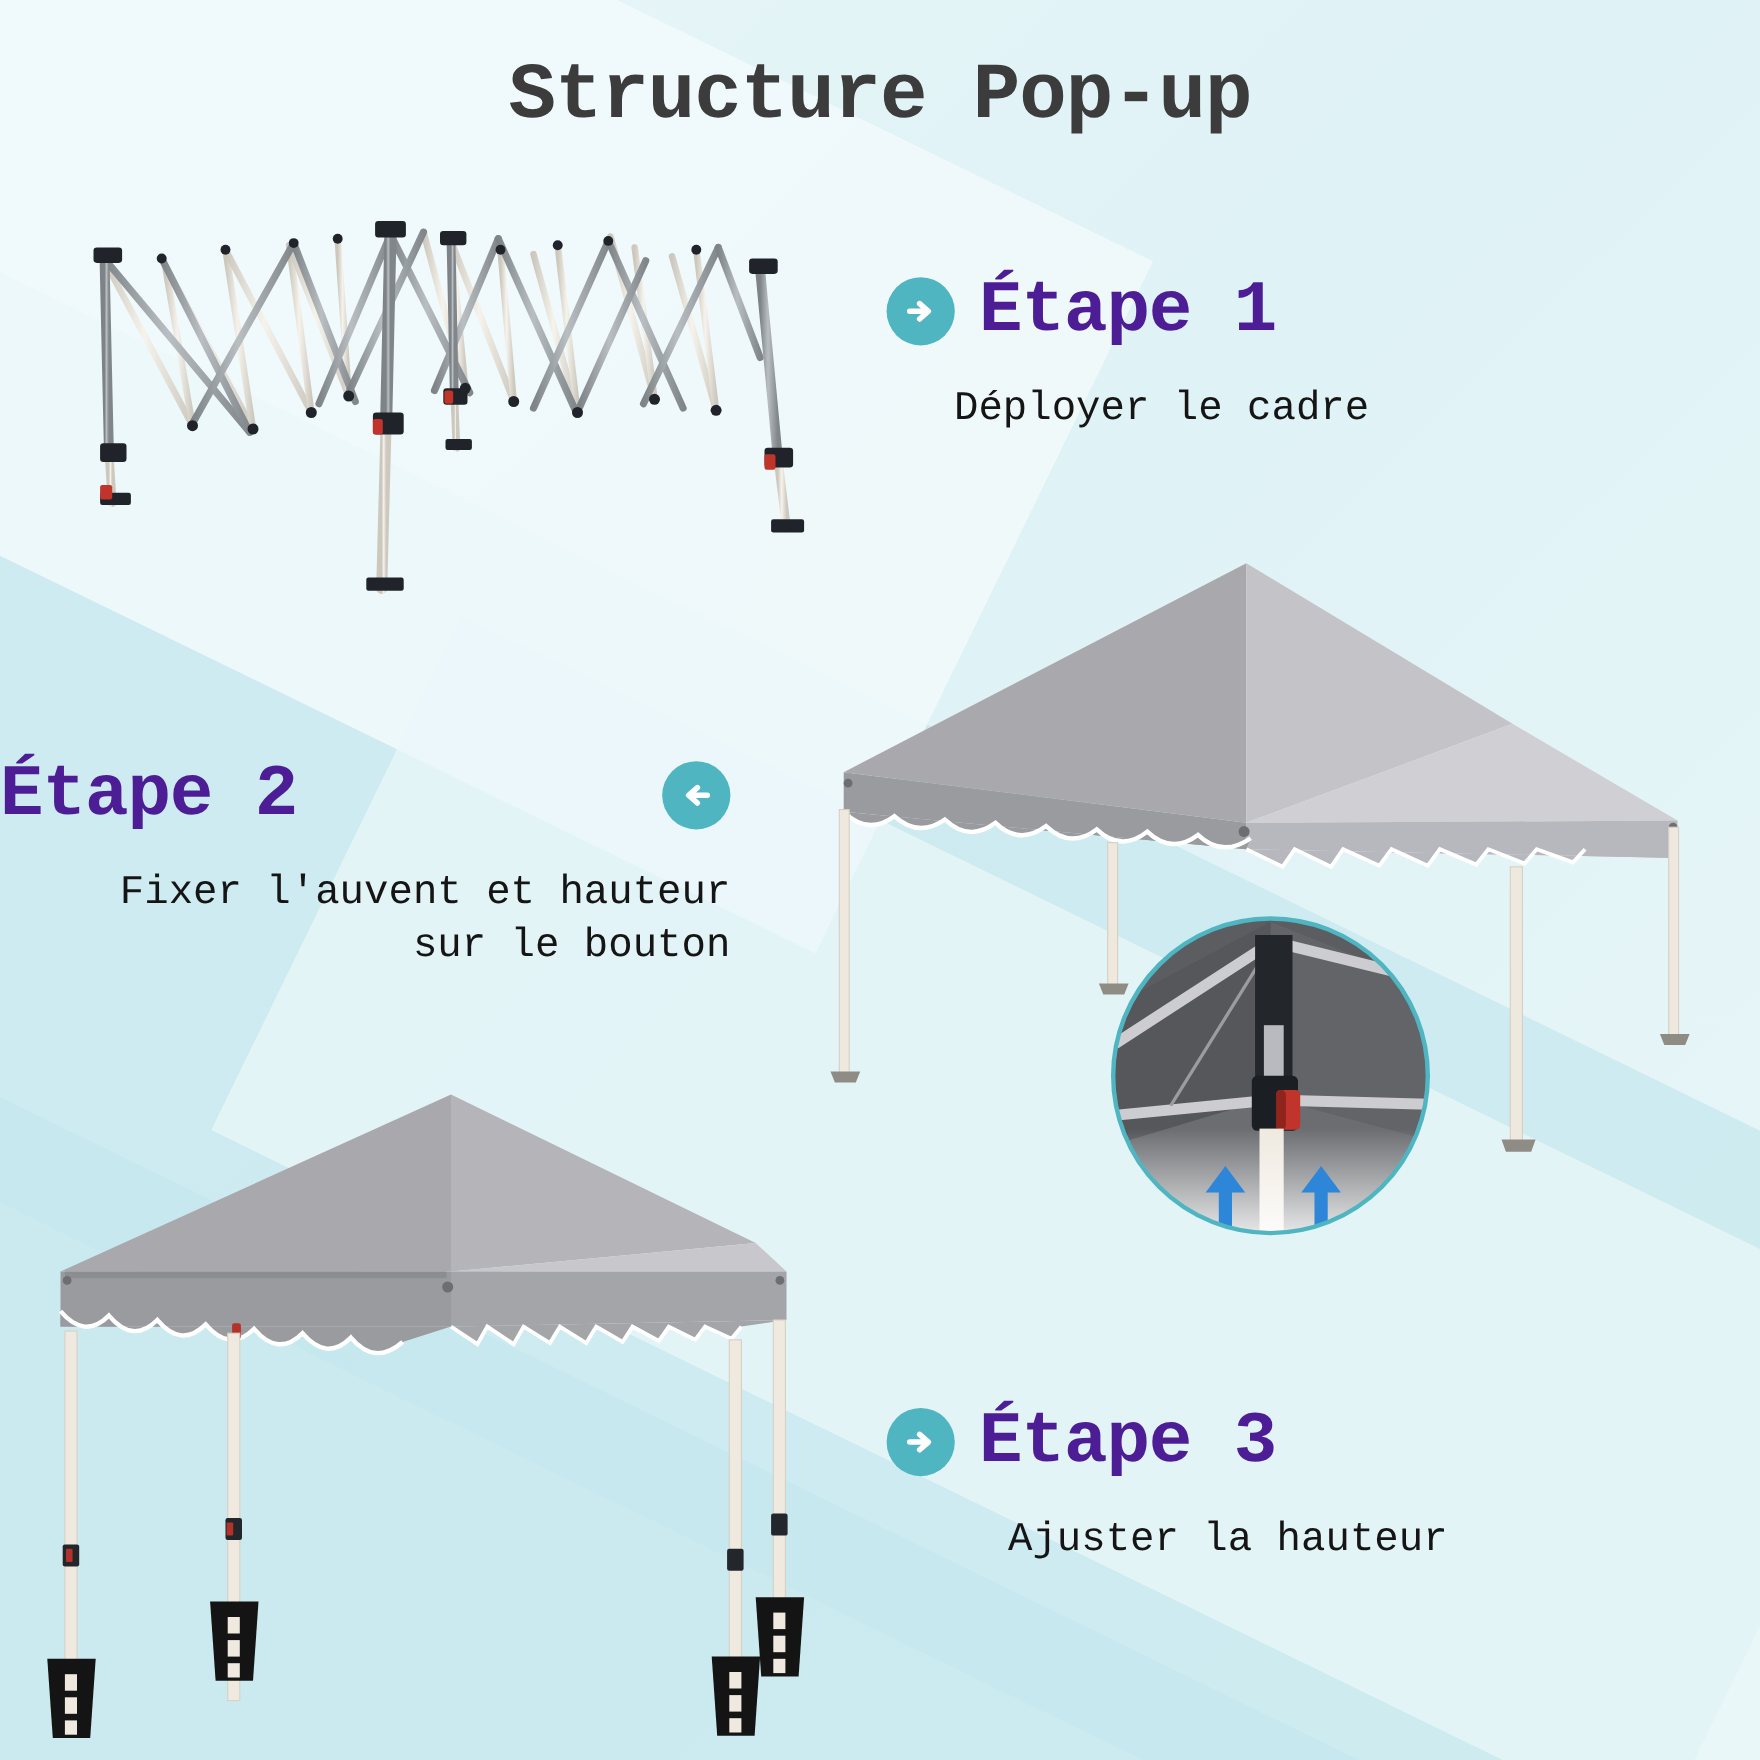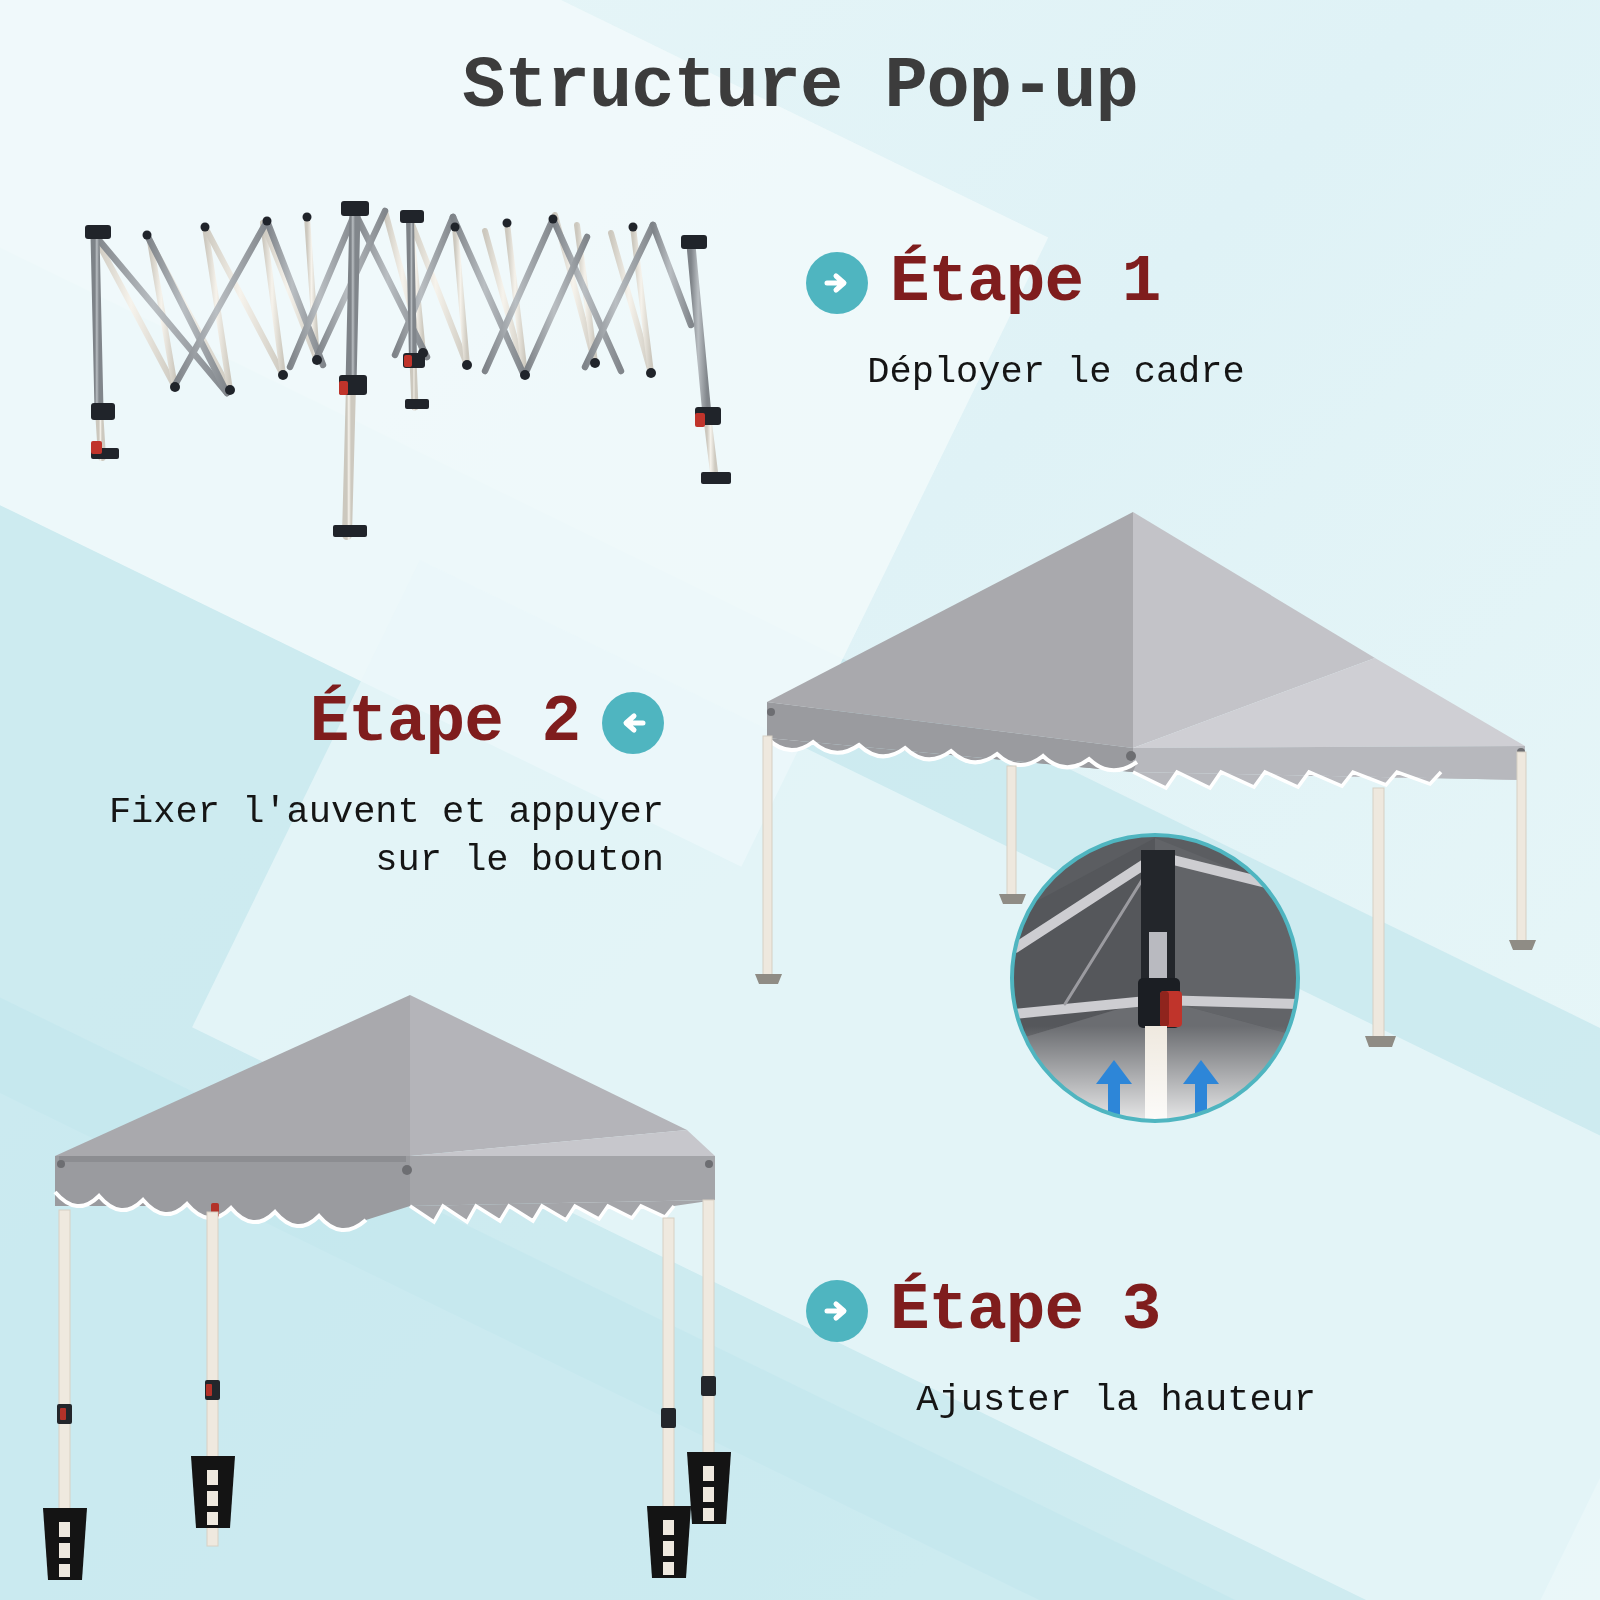--- a/index.html
+++ b/index.html
@@ -82,21 +82,21 @@
   .step-block { position: absolute; }
   .step-head {
     display: flex;
     align-items: center;
     gap: 22px;
   }
   .step-head.rtl { flex-direction: row-reverse; justify-content: flex-start; }
   .step-label {
     font-size: 66px;
     font-weight: bold;
-    color: #7f1d1d;
+    color: #4c1d95;
     letter-spacing: -1px;
     line-height: 1.05;
     white-space: nowrap;
   }
   .arrow-badge {
     width: 62px; height: 62px;
     border-radius: 50%;
     background: #4fb5c0;
     display: flex; align-items: center; justify-content: center;
     flex: 0 0 auto;
@@ -107,21 +107,21 @@
     font-size: 37px;
     color: #151515;
     line-height: 1.28;
     white-space: pre-line;
   }
 
   #step1 { top: 248px; left: 806px; }
   #step1 .step-desc { text-align: center; width: 520px; margin-left: -10px; }
 
   #step2 { top: 688px; left: 0px; width: 680px; }
-  #step2 .step-head { justify-content: flex-start; padding-right: 16px; }
+  #step2 .step-head { justify-content: space-between; padding-right: 16px; }
   #step2 .step-desc { text-align: right; padding-right: 16px; }
 
   #step3 { top: 1276px; left: 806px; }
   #step3 .step-desc { text-align: right; width: 520px; margin-left: -10px; }
 
   
   .art { position: absolute; }
   #art-frame  { top: 175px; left: 55px;  width: 650px; height: 410px; }
   #art-canopy2{ top: 480px; left: 735px; width: 820px; height: 470px; }
   #art-canopy3{ top: 960px; left: 15px;  width: 740px; height: 620px; }
@@ -303,21 +303,21 @@
 
   <div class="step-block" id="step2">
     <div class="step-head rtl">
       <span class="arrow-badge">
         <svg width="36" height="36" viewBox="0 0 36 36">
           <path d="M28 18H13M19 11l-8 7 8 7" fill="none" stroke="#ffffff" stroke-width="5" stroke-linecap="round" stroke-linejoin="round"></path>
         </svg>
       </span>
       <span class="step-label">Étape 2</span>
     </div>
-    <div class="step-desc">Fixer l'auvent et appuyer
+    <div class="step-desc">Fixer l'auvent et hauteur
 sur le bouton</div>
   </div>
 
   <div class="art" id="art-detail">
     <svg viewBox="0 0 300 300">
       <defs>
         <clipPath id="circClip">
             <circle cx="150" cy="150" r="143"></circle>
           </clipPath>
         <linearGradient id="glowUp" x1="0" y1="1" x2="0" y2="0">

